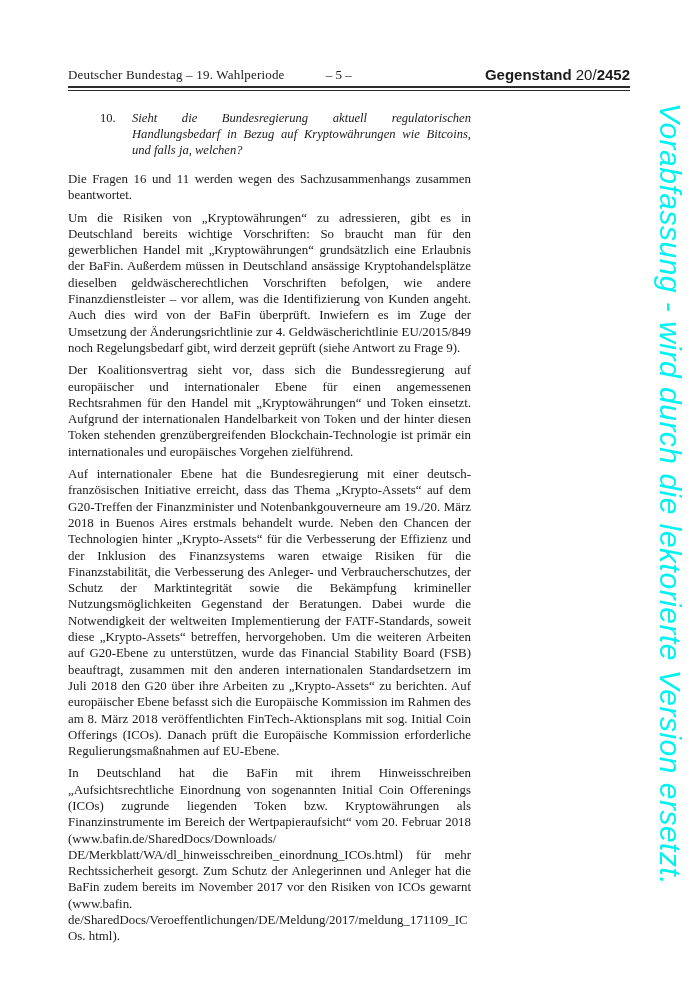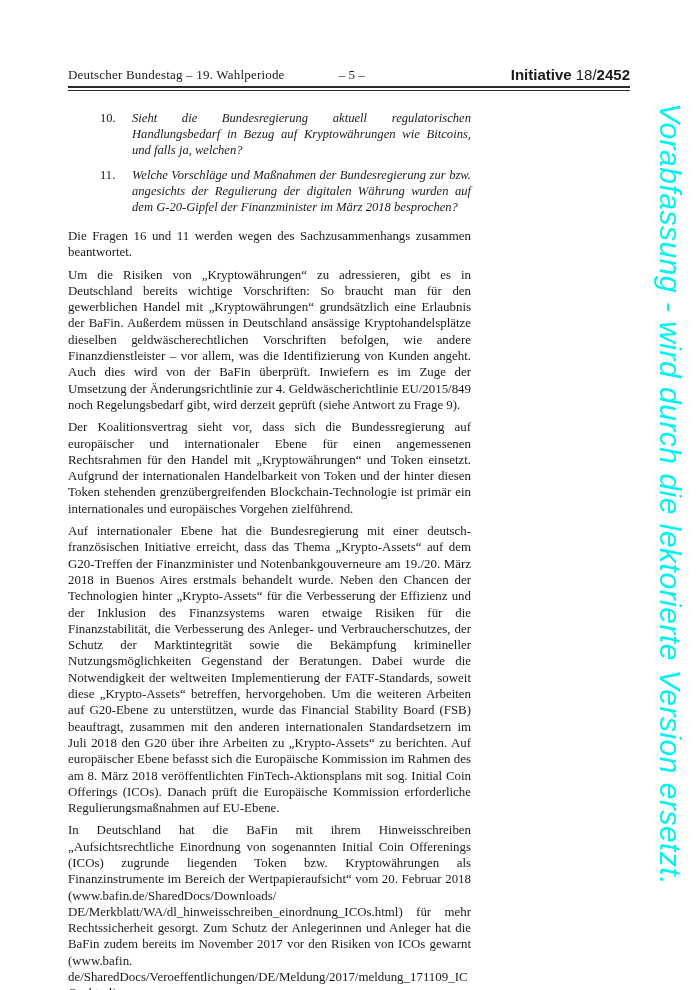--- a/index.html
+++ b/index.html
@@ -108,41 +108,35 @@
 </head>
 <body>
 
 <div class="page">
 
   <div class="header">
     <div class="header-row">
       <span class="header-left">Deutscher Bundestag – 19. Wahlperiode</span>
       <span class="header-center">– 5 –</span>
       <span class="header-right">
-        <span class="bold">Initiative</span>
-        <span>18/</span><span class="bold">2452</span>
+        <span class="bold">Gegenstand</span>
+        <span>20/</span><span class="bold">2452</span>
       </span>
     </div>
     <div class="header-rule"></div>
   </div>
 
   <div class="body-col">
 
     <div class="questions">
       <div class="question">
         <div class="q-num">
           <span>10.</span>
         </div>
         <div class="q-text">Sieht die Bundesregierung aktuell regulatorischen Handlungsbedarf in Bezug auf Kryptowährungen wie Bitcoins, und falls ja, welchen?</div>
-      </div>
-      <div class="question">
-        <div class="q-num">
-          <span>11.</span>
-        </div>
-        <div class="q-text">Welche Vorschläge und Maßnahmen der Bundesregierung zur bzw. angesichts der Regulierung der digitalen Währung wurden auf dem G-20-Gipfel der Finanzminister im März 2018 besprochen?</div>
       </div>
     </div>
 
     <p class="para">Die Fragen 16 und 11 werden wegen des Sachzusammenhangs zusammen beantwortet.</p>
     <p class="para">Um die Risiken von „Kryptowährungen“ zu adressieren, gibt es in Deutschland bereits wichtige Vorschriften: So braucht man für den gewerblichen Handel mit „Kryptowährungen“ grundsätzlich eine Erlaubnis der BaFin. Außerdem müssen in Deutschland ansässige Kryptohandelsplätze dieselben geldwäscherechtlichen Vorschriften befolgen, wie andere Finanzdienstleister – vor allem, was die Identifizierung von Kunden angeht. Auch dies wird von der BaFin überprüft. Inwiefern es im Zuge der Umsetzung der Änderungsrichtlinie zur 4. Geldwäscherichtlinie EU/2015/849 noch Regelungsbedarf gibt, wird derzeit geprüft (siehe Antwort zu Frage 9).</p>
     <p class="para">Der Koalitionsvertrag sieht vor, dass sich die Bundessregierung auf europäischer und internationaler Ebene für einen angemessenen Rechtsrahmen für den Handel mit „Kryptowährungen“ und Token einsetzt. Aufgrund der internationalen Handelbarkeit von Token und der hinter diesen Token stehenden grenzübergreifenden Blockchain-Technologie ist primär ein internationales und europäisches Vorgehen zielführend.</p>
     <p class="para">Auf internationaler Ebene hat die Bundesregierung mit einer deutsch-französischen Initiative erreicht, dass das Thema „Krypto-Assets“ auf dem G20-Treffen der Finanzminister und Notenbankgouverneure am 19./20. März 2018 in Buenos Aires erstmals behandelt wurde. Neben den Chancen der Technologien hinter „Krypto-Assets“ für die Verbesserung der Effizienz und der Inklusion des Finanzsystems waren etwaige Risiken für die Finanzstabilität, die Verbesserung des Anleger- und Verbraucherschutzes, der Schutz der Marktintegrität sowie die Bekämpfung krimineller Nutzungsmöglichkeiten Gegenstand der Beratungen. Dabei wurde die Notwendigkeit der weltweiten Implementierung der FATF-Standards, soweit diese „Krypto-Assets“ betreffen, hervorgehoben. Um die weiteren Arbeiten auf G20-Ebene zu unterstützen, wurde das Financial Stability Board (FSB) beauftragt, zusammen mit den anderen internationalen Standardsetzern im Juli 2018 den G20 über ihre Arbeiten zu „Krypto-Assets“ zu berichten. Auf europäischer Ebene befasst sich die Europäische Kommission im Rahmen des am 8. März 2018 veröffentlichten FinTech-Aktionsplans mit sog. Initial Coin Offerings (ICOs). Danach prüft die Europäische Kommission erforderliche Regulierungsmaßnahmen auf EU-Ebene.</p>
     <p class="para">In Deutschland hat die BaFin mit ihrem Hinweisschreiben „Aufsichtsrechtliche Einordnung von sogenannten Initial Coin Offerenings (ICOs) zugrunde liegenden Token bzw. Kryptowährungen als Finanzinstrumente im Bereich der Wertpapieraufsicht“ vom 20. Februar 2018 (www.bafin.de/SharedDocs/Downloads/ DE/Merkblatt/WA/dl_hinweisschreiben_einordnung_ICOs.html) für mehr Rechtssicherheit gesorgt. Zum Schutz der Anlegerinnen und Anleger hat die BaFin zudem bereits im November 2017 vor den Risiken von ICOs gewarnt (www.bafin. de/SharedDocs/Veroeffentlichungen/DE/Meldung/2017/meldung_171109_ICOs. html).</p>
   </div>
 

